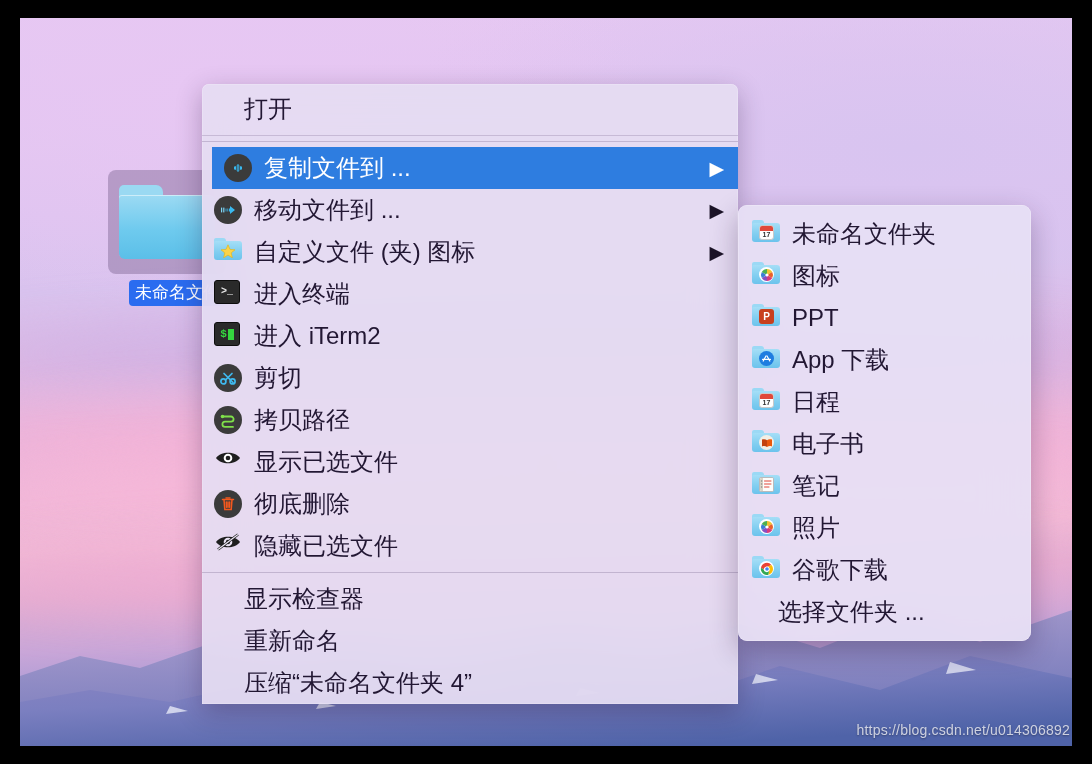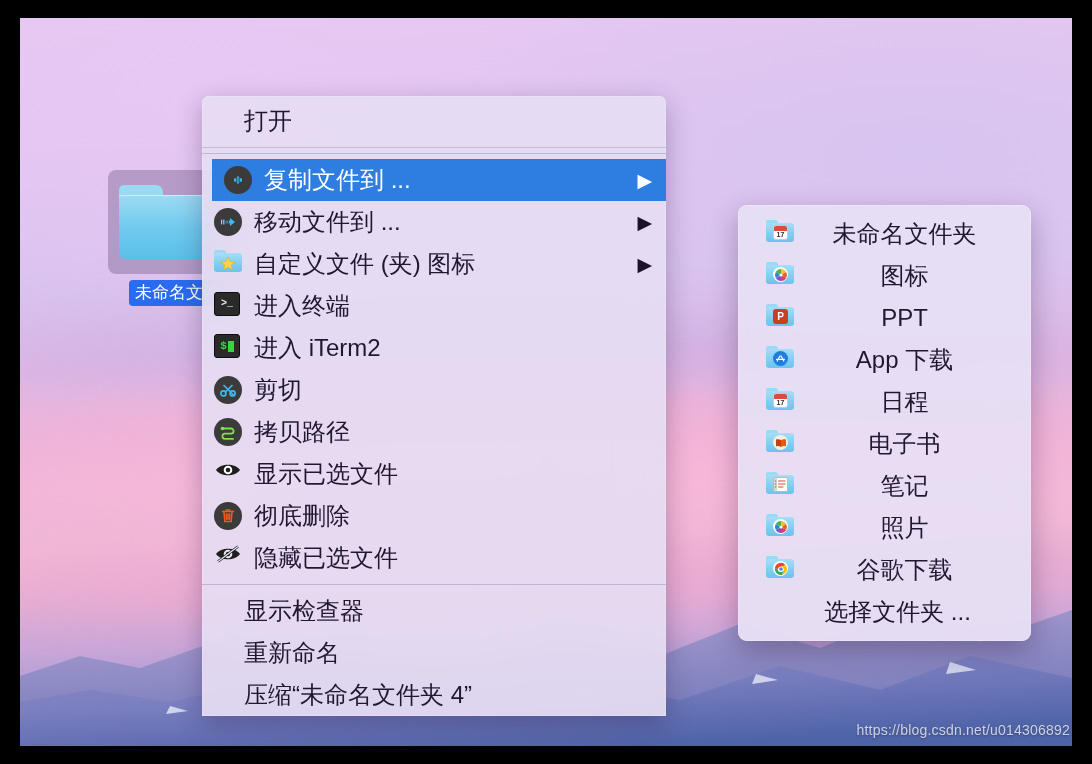--- a/index.html
+++ b/index.html
@@ -60,21 +60,21 @@
   }
   #desk-folder .label {
     margin-top:6px; max-width:118px; padding:2px 6px;
     background:#2a6cf0; color:#fff; border-radius:4px;
     font-size:17px; line-height:22px; white-space:nowrap;
     overflow:hidden;
   }
 
   
   #ctxmenu {
-    position:absolute; left:202px; top:96px; width:464px;
+    position:absolute; left:202px; top:84px; width:536px;
     background:rgba(229,221,242,.93);
     -webkit-backdrop-filter:blur(22px); backdrop-filter:blur(22px);
     border-radius:7px 7px 0 0;
     box-shadow:0 8px 26px rgba(40,20,60,.30), 0 0 0 .5px rgba(255,255,255,.35) inset;
     overflow:hidden;
     padding-top:4px;
   }
   .mi {
     display:flex; align-items:center; height:42px;
     padding:0 14px 0 12px; color:#221733;
@@ -130,21 +130,21 @@
 
   
   #submenu {
     position:absolute; left:738px; top:205px; width:293px;
     background:rgba(231,223,244,.95);
     -webkit-backdrop-filter:blur(22px); backdrop-filter:blur(22px);
     border-radius:9px;
     box-shadow:0 10px 28px rgba(40,20,60,.32), 0 0 0 .5px rgba(255,255,255,.45) inset;
     padding:8px 0 8px 0;
   }
-  #submenu .mi { height:42px; padding-left:14px; font-size:24px;text-align:center; }
+  #submenu .mi { height:42px; padding-left:14px; font-size:24px; }
   #submenu .mi.noicon { padding-left:40px; }
 
   
   #watermark {
     position:absolute; right:2px; bottom:8px;
     color:rgba(240,240,245,.80); font-size:14px;
     text-shadow:0 1px 2px rgba(0,0,0,.35);
     letter-spacing:.2px;
   }
 </style>

